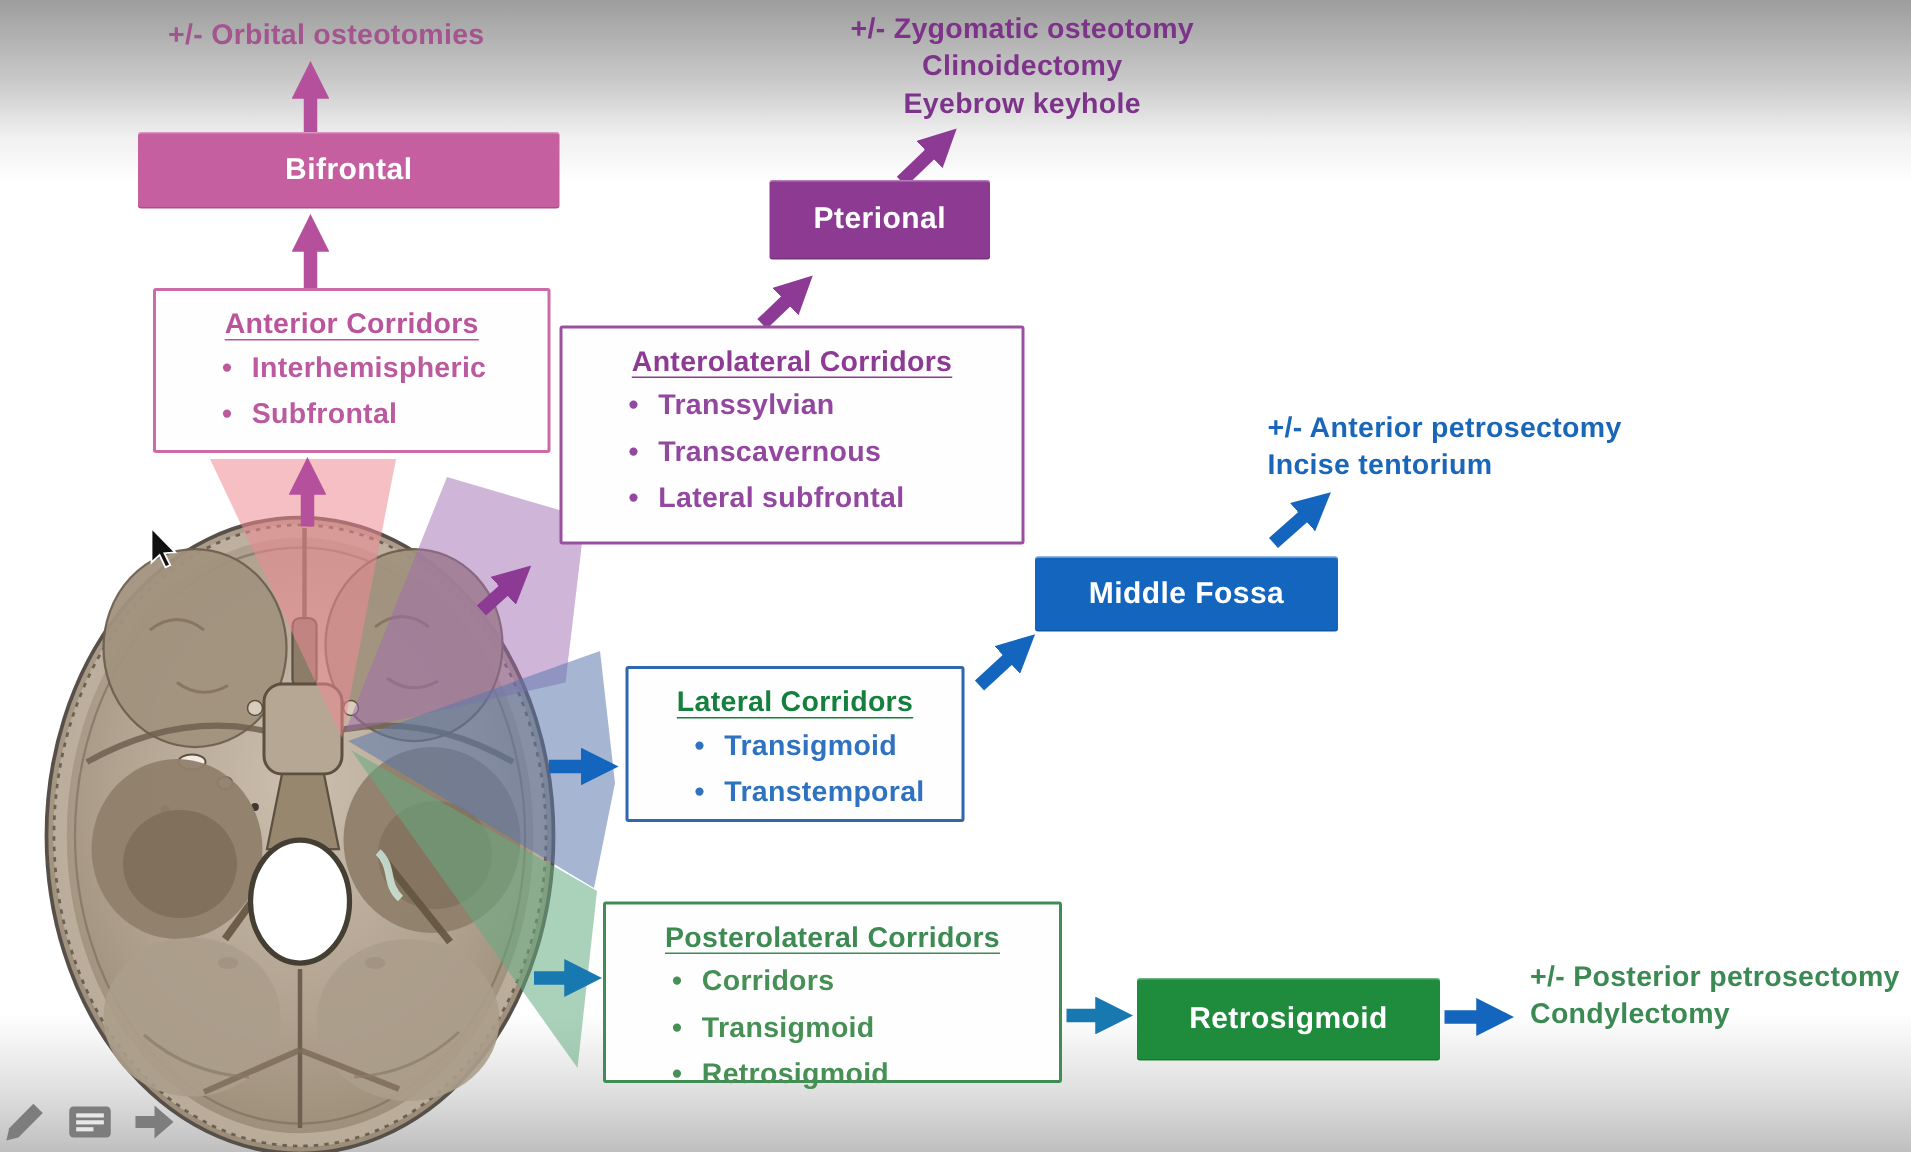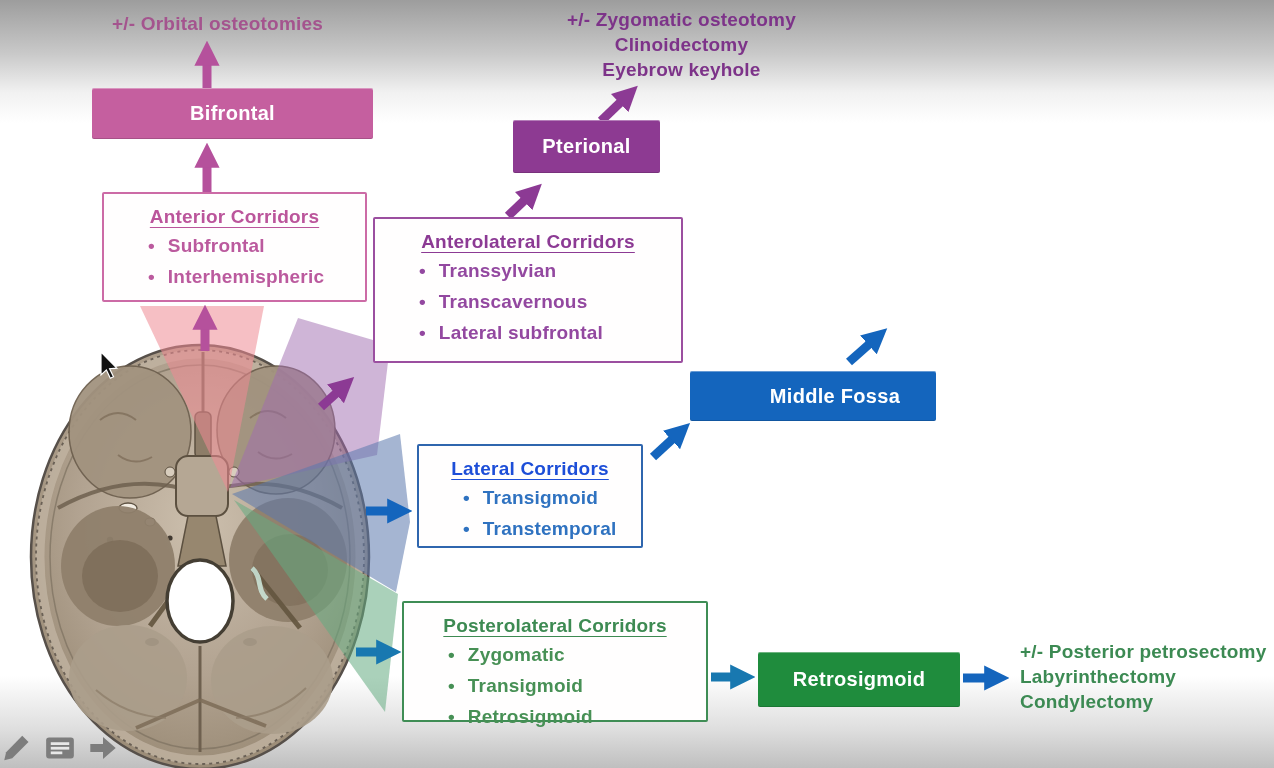--- a/index.html
+++ b/index.html
@@ -19,41 +19,41 @@
   .note-green{color:#3c8a53;}
 
   
   .approach{
     position:absolute;display:flex;align-items:center;justify-content:center;
     color:#fff;font-weight:700;font-size:20px;letter-spacing:.3px;border-radius:2px;
     box-shadow:inset 0 1px 0 rgba(255,255,255,.35), inset 0 -1px 0 rgba(0,0,0,.15);
   }
   .ap-pink{background:#c55f9f;}
   .ap-purple{background:#8d3a92;}
-  .ap-blue{background:#1465bd;padding-left:44px;}
+  .ap-blue{background:#1465bd;}
   .ap-green{background:#1f8c3d;}
 
   
   .corr{
     position:absolute;background:#fffefe;border:2px solid;border-radius:2px;
     box-sizing:border-box;padding-top:12px;
   }
   .corr .corr-title{
     text-align:center;font-size:19px;font-weight:700;
     text-decoration:underline;text-underline-offset:4px;letter-spacing:.2px;
   }
   .corr ul{margin:7px 0 0;padding:0 0 0 44px;list-style:none;font-size:19px;font-weight:600;letter-spacing:.2px;}
   .corr li{margin-bottom:10px;line-height:21px;white-space:nowrap;}
   .corr li::before{content:"\2022";margin-right:13px;}
   .co-pink{border-color:#cc6ba6;color:#bb5a9e;}
   .co-pink .corr-title{color:#bb559b;}
   .co-purple{border-color:#9b4fa0;color:#9348a0;}
   .co-purple .corr-title{color:#8c3a94;}
   .co-blue{border-color:#2f66ae;color:#2f72c0;}
-  .co-blue .corr-title{color:#1d4ed8;}
+  .co-blue .corr-title{color:#15803d;}
   .co-green{border-color:#3f8d55;color:#479055;}
   .co-green .corr-title{color:#3d8a52;}
 
   
   .toolbar{position:absolute;left:2px;top:732px;display:flex;gap:13px;align-items:center;}
   .toolbar .tb{width:30px;height:32px;display:flex;align-items:center;justify-content:center;}
   .toolbar svg{display:block;}
 </style>
 </head>
 <body>
@@ -155,37 +155,40 @@
   <div class="note note-pink" style="left:112px;top:11px;">
     <div>+/- Orbital osteotomies</div>
   </div>
 
   <div class="note note-purple" style="left:567px;top:7px;">
     <div>+/- Zygomatic osteotomy</div>
     <div>Clinoidectomy</div>
     <div>Eyebrow keyhole</div>
   </div>
 
+  <div class="note note-blue" style="left:845px;top:273px;">
+    <div>+/- Anterior petrosectomy</div>
+    <div>Incise tentorium</div>
+  </div>
 
   <div class="note note-green" style="left:1020px;top:639px;">
     <div>+/- Posterior petrosectomy</div>
-    <div>Labyrinthectomy</div>
     <div>Condylectomy</div>
   </div>
 
   <div class="approach ap-pink" style="left:92px;top:88px;width:281px;height:51px;">Bifrontal</div>
   <div class="approach ap-purple" style="left:513px;top:120px;width:147px;height:53px;">Pterional</div>
   <div class="approach ap-blue" style="left:690px;top:371px;width:202px;height:50px;">Middle Fossa</div>
   <div class="approach ap-green" style="left:758px;top:652px;width:202px;height:55px;">Retrosigmoid</div>
 
   <div class="corr co-pink" style="left:78px;top:192px;width:265px;height:110px;margin-left:24px;">
     <div class="corr-title">Anterior Corridors</div>
     <ul>
+      <li>Interhemispheric</li>
       <li>Subfrontal</li>
-      <li>Interhemispheric</li>
     </ul>
   </div>
 
   <div class="corr co-purple" style="left:373px;top:217px;width:310px;height:146px;">
     <div class="corr-title">Anterolateral Corridors</div>
     <ul>
       <li>Transsylvian</li>
       <li>Transcavernous</li>
       <li>Lateral subfrontal</li>
     </ul>
@@ -195,21 +198,21 @@
     <div class="corr-title">Lateral Corridors</div>
     <ul>
       <li>Transigmoid</li>
       <li>Transtemporal</li>
     </ul>
   </div>
 
   <div class="corr co-green" style="left:402px;top:601px;width:306px;height:121px;">
     <div class="corr-title">Posterolateral Corridors</div>
     <ul>
-      <li>Zygomatic</li>
+      <li>Corridors</li>
       <li>Transigmoid</li>
       <li>Retrosigmoid</li>
     </ul>
   </div>
 
   <div class="toolbar">
     <div class="tb">
       <svg width="30" height="32" viewBox="0 0 24 24">
         <path d="M16.2 2.2 l5 5 L8.2 20.2 l-6.4 1.6 1.5-6.5 Z" fill="#7d7d7d"></path>
       </svg>

